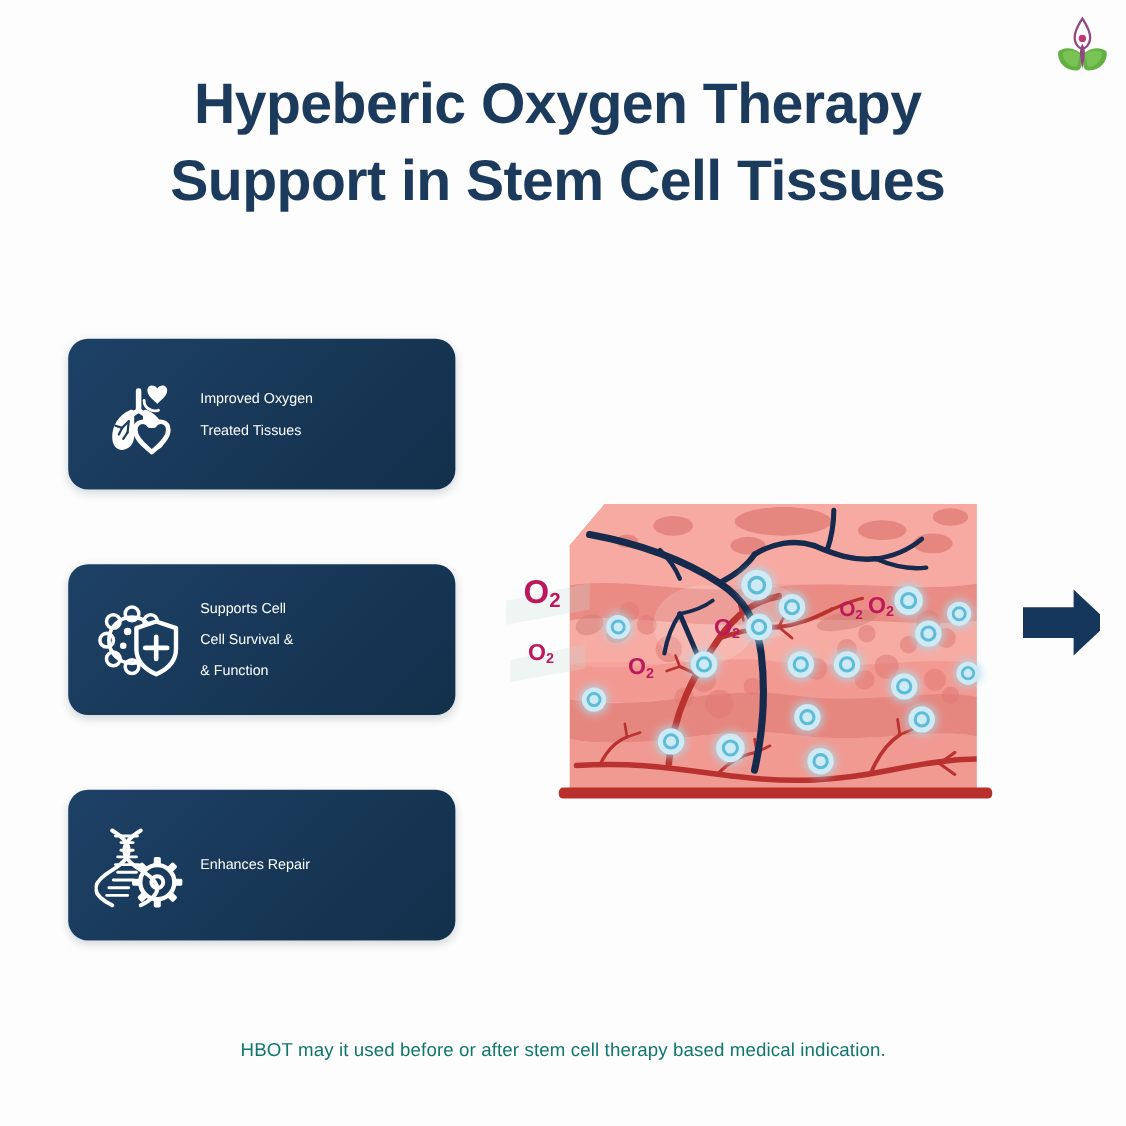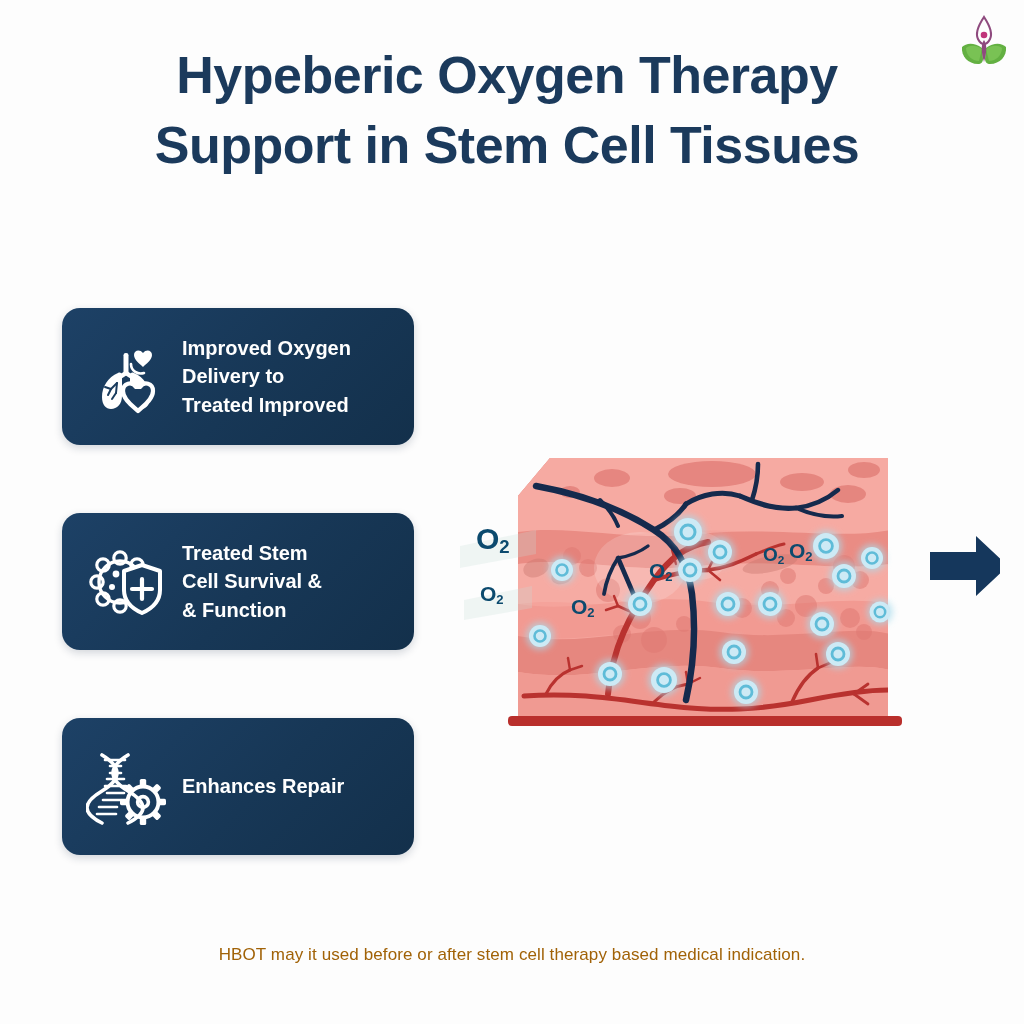--- a/index.html
+++ b/index.html
@@ -24,21 +24,21 @@
     position: absolute;
     top: 14px;
     left: 958px;
     width: 52px;
     height: 54px;
   }
 
   
   #title-block {
     position: absolute;
-    top: 40px;
+    top: 60px;
     left: 62px;
     width: 890px;
     text-align: center;
   }
   .title-line {
     color: #1b3a5c;
     font-weight: bold;
     font-size: 52px;
     line-height: 70px;
     letter-spacing: -0.5px;
@@ -68,62 +68,62 @@
     min-width: 84px;
     height: 84px;
     margin-left: 22px;
     display: flex;
     align-items: center;
     justify-content: center;
   }
   .card-icon svg { display: block; }
   .card-text {
     color: #ffffff;
-    font-size: 20px;
-    font-weight: bold;
+    font-size: 13px;
+    font-weight: normal;
     line-height: 28.5px;
     margin-left: 14px;
     padding-right: 10px;
   }
   .card-text span { display: block; white-space: nowrap; }
 
   
   #illustration {
     position: absolute;
     left: 440px;
     top: 318px;
     width: 560px;
     height: 560px;
   }
   #illustration svg { display: block; }
 
   .o2-label {
     position: absolute;
-    color: #0c4a6e;
+    color: #be185d;
     font-weight: bold;
     font-family: "Liberation Sans", sans-serif;
     white-space: nowrap;
     line-height: 1;
   }
   .o2-label sub {
     font-size: 0.62em;
     vertical-align: baseline;
     position: relative;
     top: 0.22em;
     font-weight: bold;
   }
 
   
   #footer {
     position: absolute;
     top: 945px;
     left: 0;
     width: 1024px;
     text-align: center;
-    color: #a16207;
+    color: #0f766e;
     font-size: 17px;
     letter-spacing: 0.1px;
   }
 </style>
 </head>
 <body>
 
 <div id="page">
 
   <div id="logo">
@@ -175,22 +175,21 @@
 
           <path d="M57 16 C54 12 48 13 48 18 C48 23 54 27 57 30 C60 27 66 23 66 18 C66 13 60 12 57 16 Z" fill="#ffffff"></path>
 
           <path d="M45 27 C45 34 52 38 58 36" stroke="#ffffff" stroke-width="2.6" fill="none" stroke-linecap="round"></path>
 
           <path d="M50 50 C46 44 37 46 37 54 C37 63 48 70 52 74 C56 70 67 63 67 54 C67 46 58 44 54 50 Z" fill="#1a3c5e" stroke="#ffffff" stroke-width="4.2" stroke-linejoin="round"></path>
         </svg>
       </div>
       <div class="card-text">
         <span>Improved Oxygen</span>
-        <span>Delivery to</span>
-        <span>Treated Improved</span>
+        <span>Treated Tissues</span>
       </div>
     </div>
 
     <div class="card">
       <div class="card-icon">
         <svg width="80" height="80" viewBox="0 0 80 80">
 
           <circle cx="34" cy="40" r="21" fill="none" stroke="#ffffff" stroke-width="3.4"></circle>
 
           <g fill="none" stroke="#ffffff" stroke-width="3.2">
@@ -209,21 +208,21 @@
 
           <path d="M56 23 L74 29 L74 48 C74 60 65 67 56 71 C47 67 38 60 38 48 L38 29 Z" fill="#1a3c5e" stroke="#ffffff" stroke-width="4" stroke-linejoin="round"></path>
 
           <g stroke="#ffffff" stroke-width="4.2" stroke-linecap="round">
             <line x1="56" y1="37" x2="56" y2="57"></line>
             <line x1="46" y1="47" x2="66" y2="47"></line>
           </g>
         </svg>
       </div>
       <div class="card-text">
-        <span>Treated Stem</span>
+        <span>Supports Cell</span>
         <span>Cell Survival &amp;</span>
         <span>&amp; Function</span>
       </div>
     </div>
 
     <div class="card">
       <div class="card-icon">
         <svg width="80" height="80" viewBox="0 0 80 80">
           <g stroke="#ffffff" fill="none" stroke-linecap="round">
 

